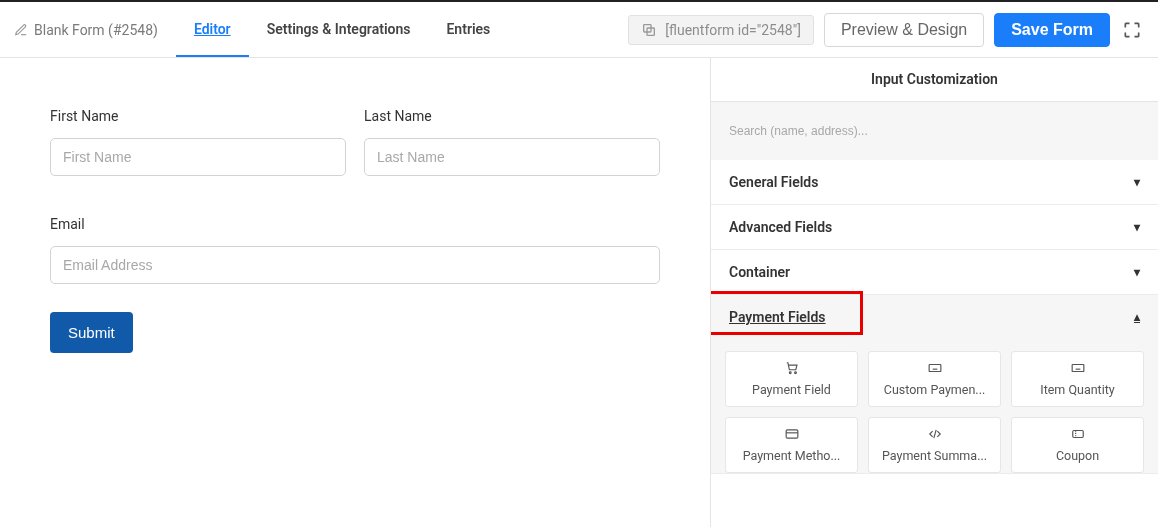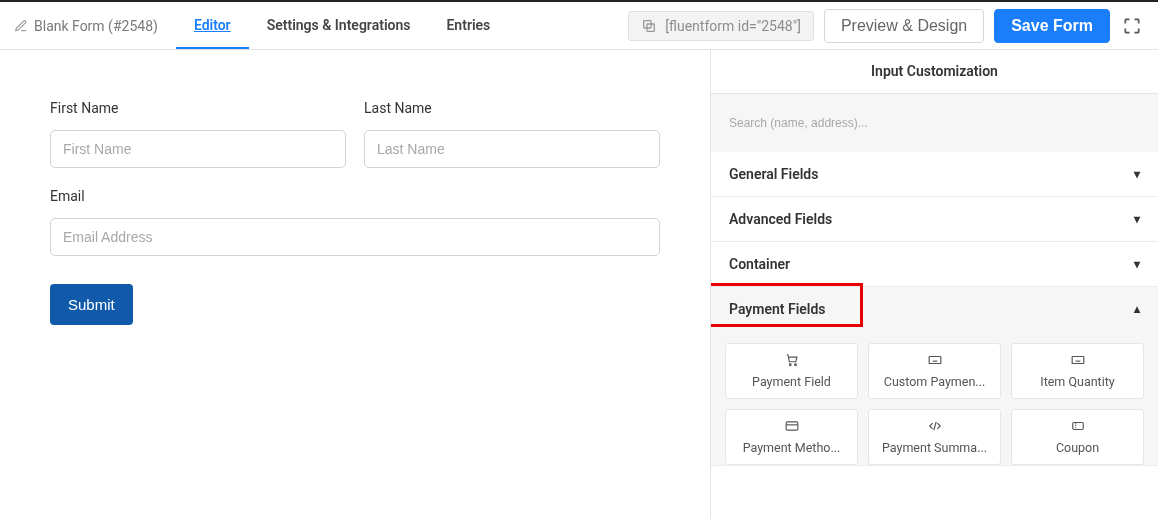--- a/index.html
+++ b/index.html
@@ -11,21 +11,21 @@
     width: 1158px;
     height: 529px;
     overflow: hidden;
     border-top: 2px solid #222;
   }
 
   
   .topbar {
     display: flex;
     align-items: center;
-    height: 48px;
+    height: 56px;
     border-bottom: 1px solid #e4e4e4;
     padding: 0 14px 0 14px;
     gap: 0;
   }
   .form-title {
     display: flex;
     align-items: center;
     gap: 6px;
     color: #7a7a7a;
     font-size: 14px;
@@ -92,21 +92,21 @@
   
   .main {
     display: flex;
     height: calc(100% - 58px);
   }
   .canvas {
     flex: 1;
     padding: 50px 50px 0 50px;
     overflow: auto;
   }
-  .row { display: flex; gap: 18px; margin-bottom: 20px; }
+  .row { display: flex; gap: 18px; margin-bottom: 40px; }
   .field { flex: 1; }
   .field-full { width: 100%; margin-bottom: 28px; }
   .label { display: block; font-size: 14px; color: #333; margin-bottom: 14px; }
   .inp {
     width: 100%;
     border: 1px solid #d3d3d3;
     border-radius: 5px;
     padding: 10px 12px;
     font-size: 14px;
     color: #333;
@@ -173,21 +173,21 @@
     justify-content: space-between;
     padding: 14px 18px;
     font-size: 14px;
     color: #333;
     font-weight: 600;
     cursor: pointer;
     background: #fff;
     position: relative;
     text-align: right;
   }
-  .acc-head.open-bg { background: #f6f6f6; }
+  .acc-head.open-bg { background: #f6f6f6; text-decoration: underline; }
   .acc-head .chev { font-size: 12px; color: #333; }
   .highlight-box {
     position: absolute;
     left: 0; top: 0;
     width: 156px; height: 44px;
     border: 3px solid #e80000;
     pointer-events: none;
     transform: translate(-4px, -4px);
   }
   .acc-body {

